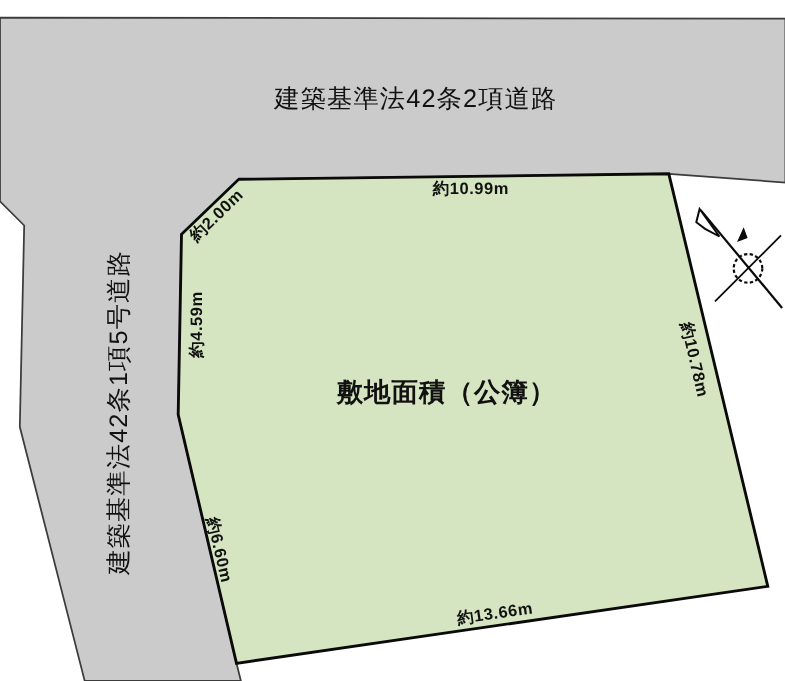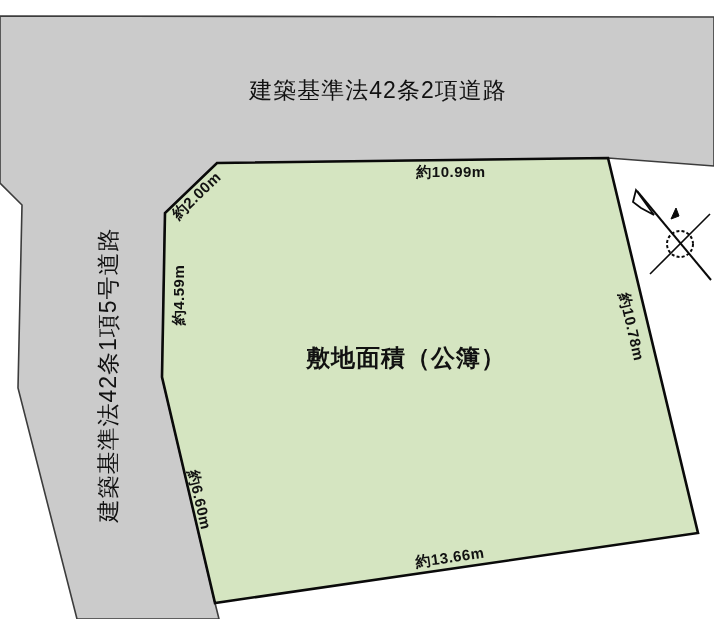--- a/index.html
+++ b/index.html
@@ -48,21 +48,21 @@
       <path d="M636,190 L654,215 L641,208 L633,202 Z" fill="#ffffff" stroke-width="1.8"></path>
       <path d="M676,208 L671,219 L679,216 Z" fill="#0a0a0a" stroke-width="1"></path>
       <circle cx="680" cy="244" r="13" stroke-width="2" stroke-dasharray="3,2.2"></circle>
     </g>
   </svg>
 
   <div class="lbl road-label" style="left:378px;top:90px;transform:translate(-50%,-50%);">建築基準法42条2項道路</div>
 
   <div class="lbl road-label" style="left:108px;top:375px;transform:translate(-50%,-50%) rotate(-90deg);">建築基準法42条1項5号道路</div>
 
-  <div class="lbl meas" style="left:451px;top:172px;transform:translate(-50%,-50%);">約10.99m</div>
+  <div class="lbl meas" style="left:428px;top:172px;transform:translate(-50%,-50%);">約10.99m</div>
 
   <div class="lbl meas" style="left:197px;top:196px;transform:translate(-50%,-50%) rotate(-44deg);">約2.00m</div>
 
   <div class="lbl meas" style="left:179px;top:295px;transform:translate(-50%,-50%) rotate(-90deg);">約4.59m</div>
 
   <div class="lbl meas" style="left:199px;top:500px;transform:translate(-50%,-50%) rotate(77deg);">約6.60m</div>
 
   <div class="lbl meas" style="left:450px;top:558px;transform:translate(-50%,-50%) rotate(-8deg);">約13.66m</div>
 
   <div class="lbl meas" style="left:631px;top:327px;transform:translate(-50%,-50%) rotate(77deg);">約10.78m</div>

